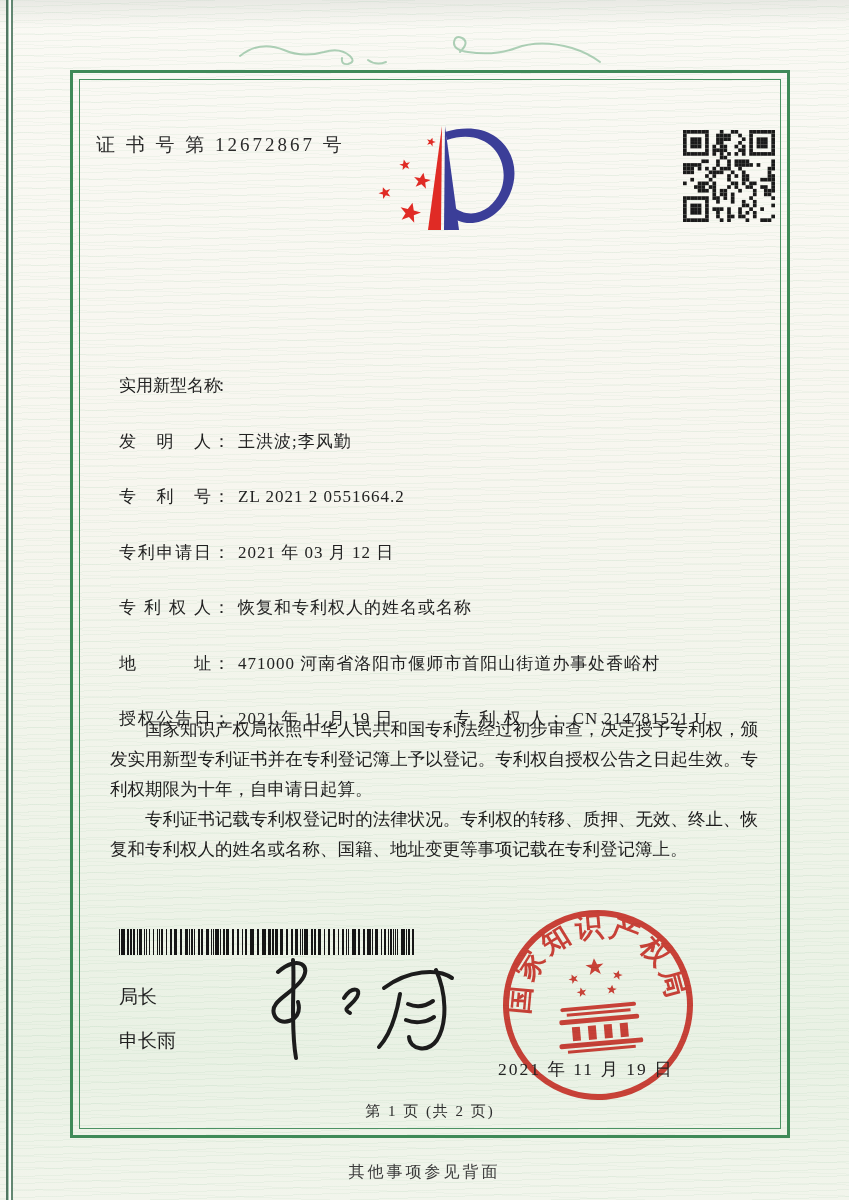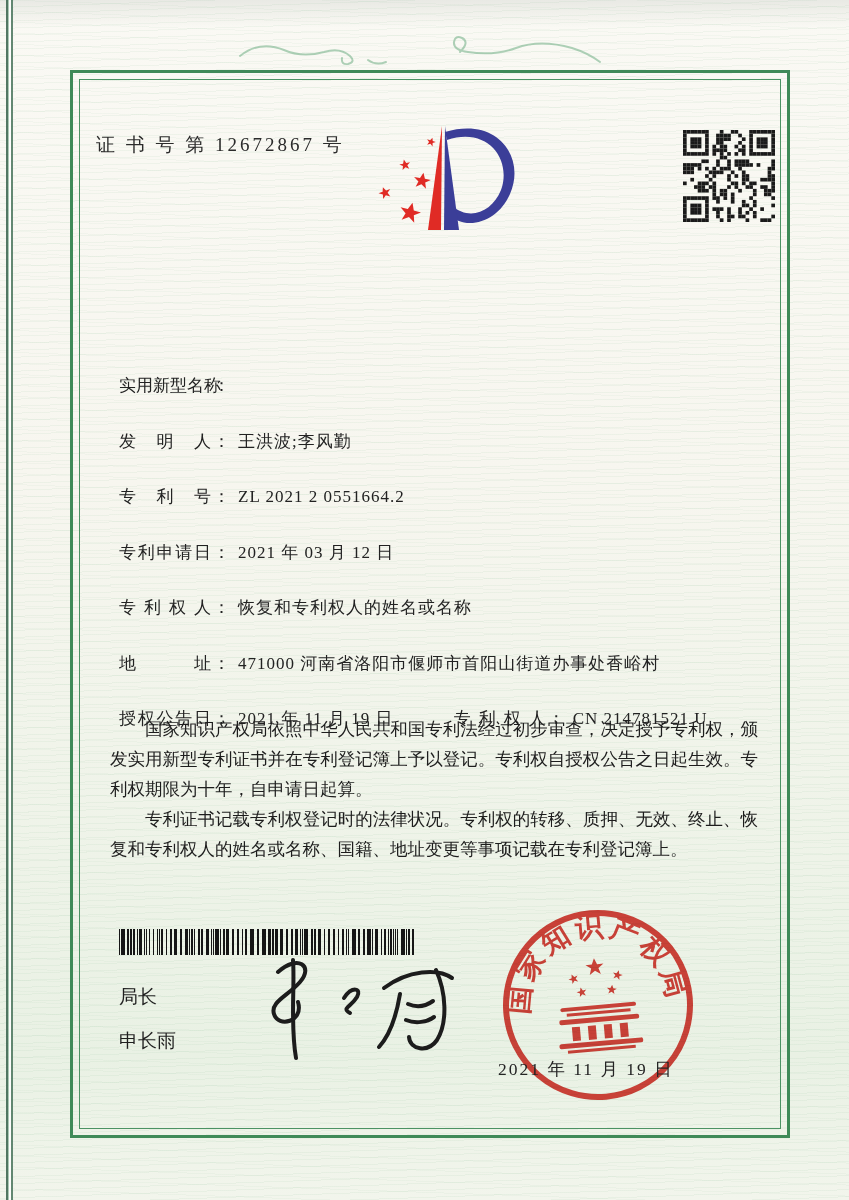--- a/index.html
+++ b/index.html
@@ -636,13 +636,15 @@
       <rect x="88" y="120" width="8" height="14"></rect>
       <rect x="104" y="120" width="8" height="14"></rect>
       <rect x="120" y="120" width="8" height="14"></rect>
       <rect x="58" y="136" width="84" height="5" rx="2"></rect>
       <rect x="66" y="143" width="68" height="3"></rect>
     </g>
   </svg>
 
   <div class="seal-date">2021 年 11 月 19 日</div>
 
+  <div class="page-footer">第 1 页 (共 2 页)</div>
+  <div class="back-note">其他事项参见背面</div>
 </div>
 
 </body></html>

